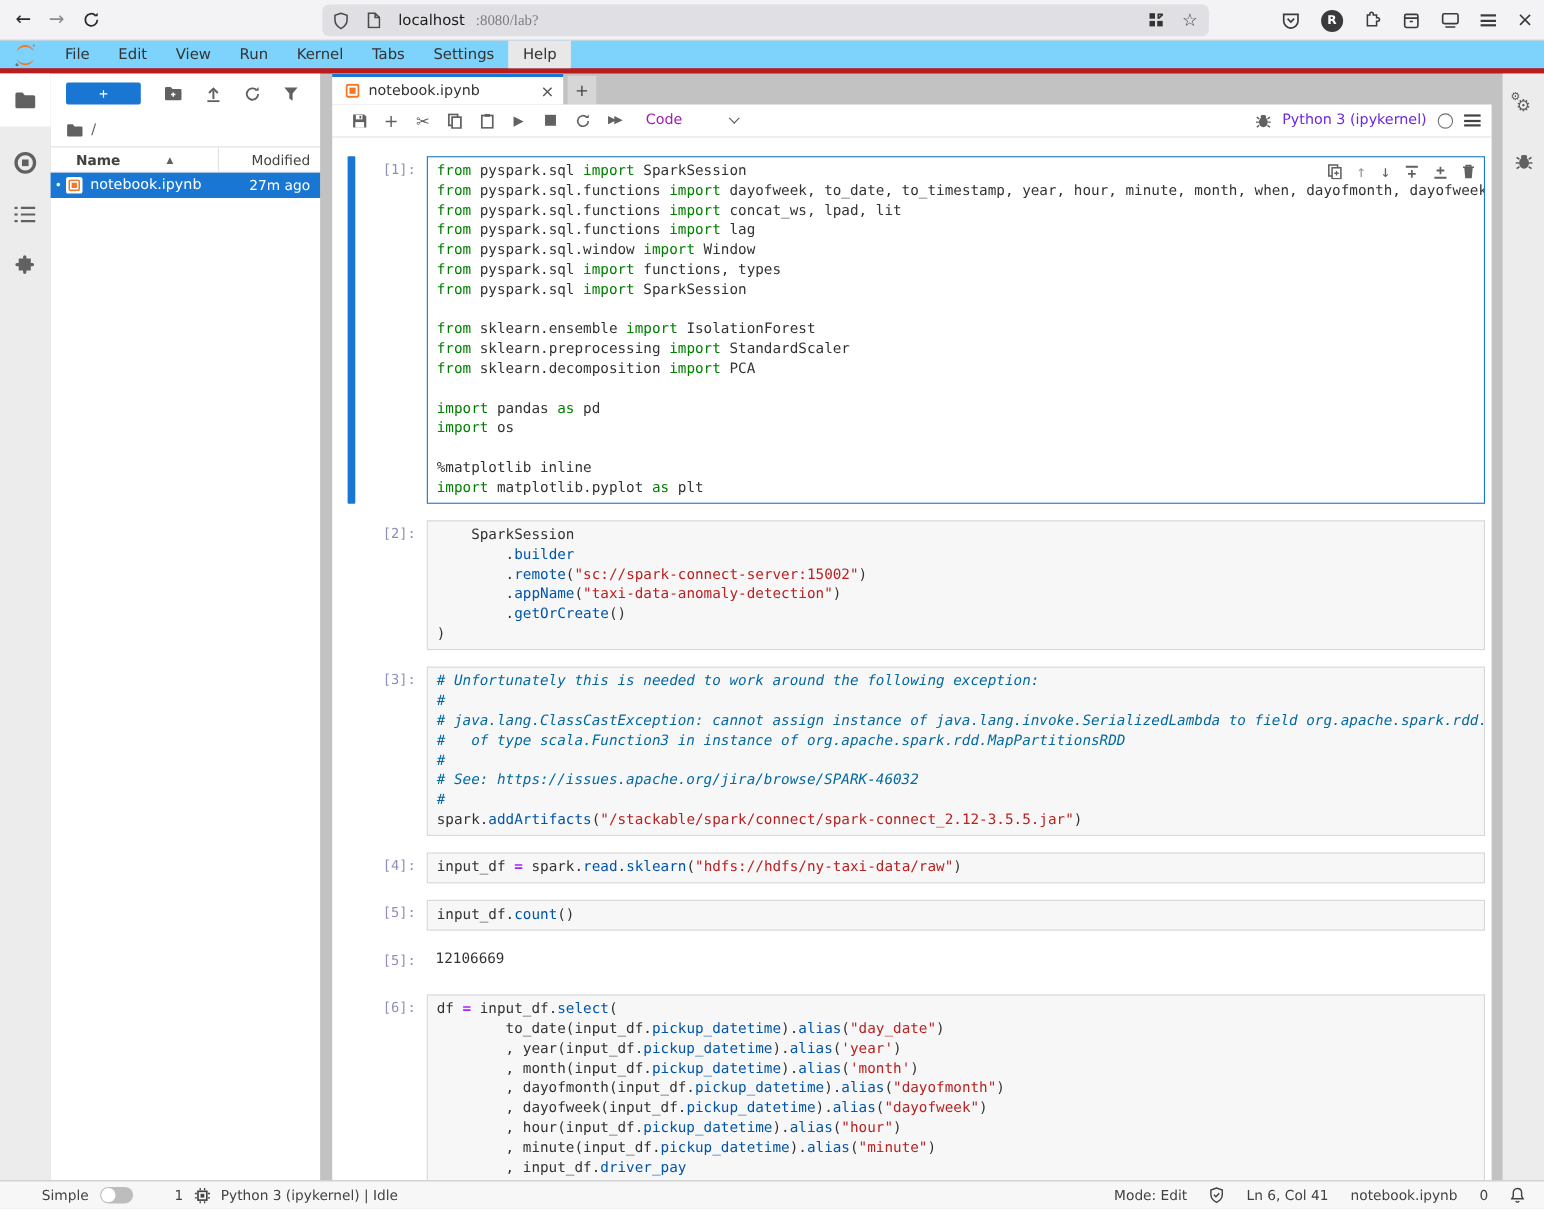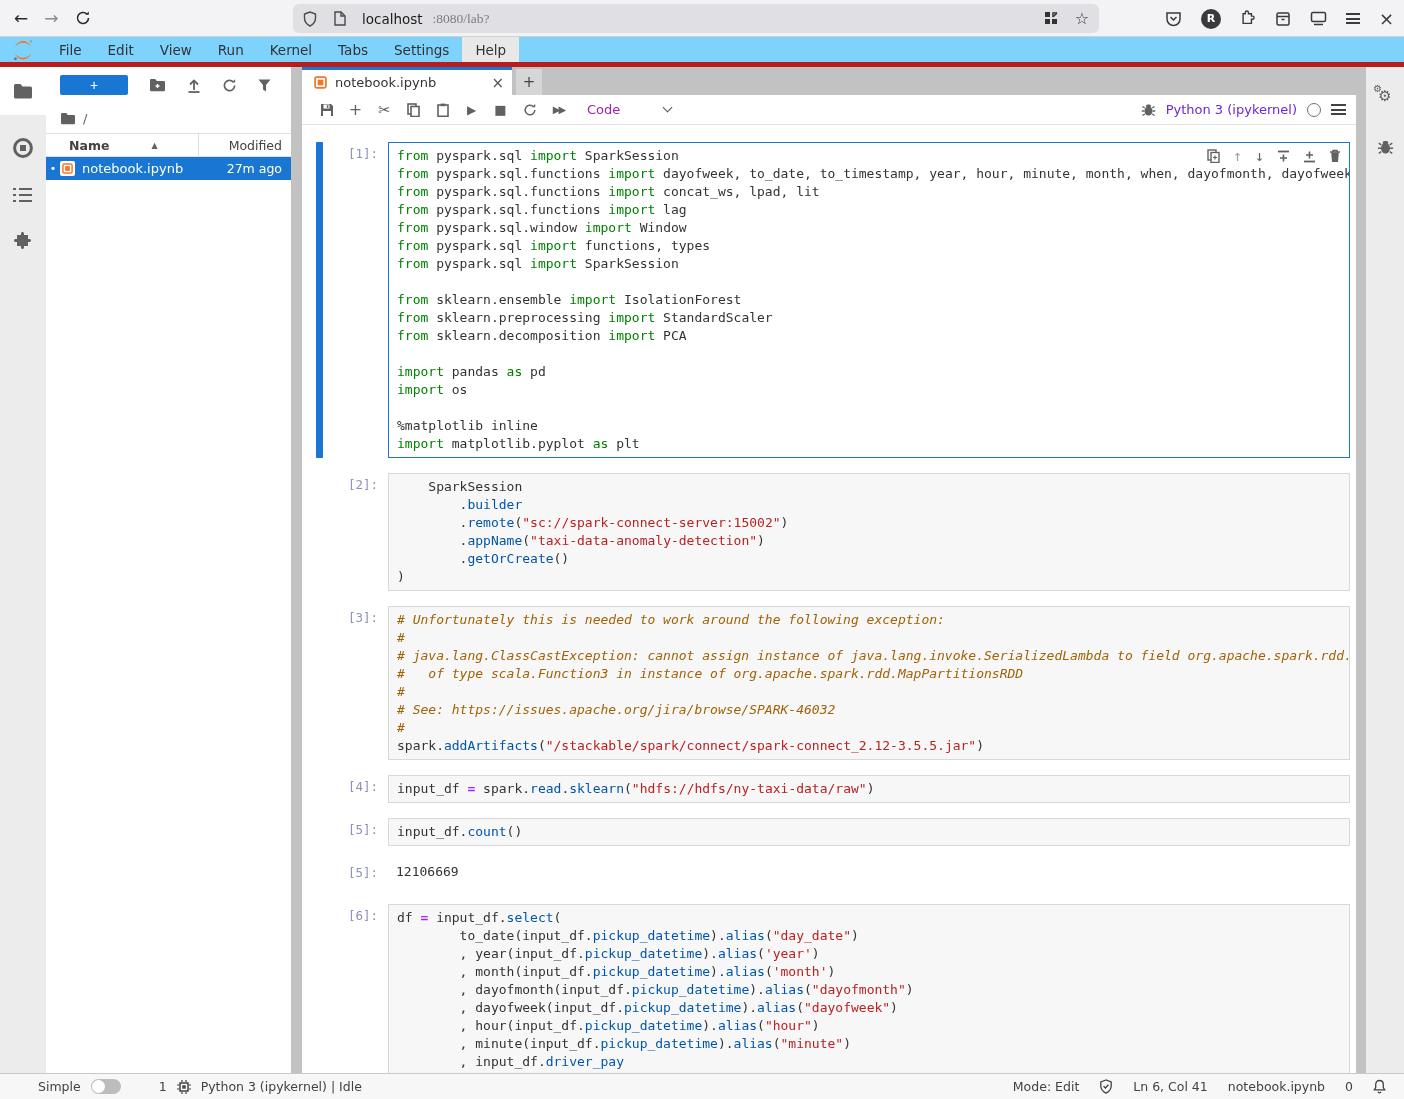--- a/index.html
+++ b/index.html
@@ -86,21 +86,21 @@
   .cell-row .collapser { position:absolute; left:0; top:0; bottom:0; width:7px; background:#1976d2; border-radius:1px; }
   .prompt { width:72px; text-align:right; padding:4px 10px 0 0; font-family:"DejaVu Sans Mono", monospace;
             font-size:12.5px; color:#8f8fbc; flex:none; }
   .editor { flex:1; border:1px solid #d8d8d8; background:#f7f7f7; padding:4px 8px; overflow:hidden;
             font-family:"DejaVu Sans Mono", monospace; font-size:13px; position:relative; }
   .cell-row.active .editor { background:#ffffff; border:1.5px solid #1976d2; }
   .cm-line { height:18px; line-height:18px; white-space:pre; color:#333; }
   .tk-k { color:#008000; font-weight:normal; }
   .tk-o { color:#aa22ff; font-weight:bold; }
   .tk-s { color:#ba2121; }
-  .tk-c { color:#a16207; font-style:italic; }
+  .tk-c { color:#0369a1; font-style:italic; }
   .tk-p { color:#0055aa; }
   .tk-t { color:#333; }
   .cell-row.output-row { margin-bottom:19px; }
   .cell-row.output-row .editor { border:none; background:transparent; padding-top:2px; }
   .cell-toolbar { position:absolute; top:4px; right:8px; display:flex; gap:13px; align-items:center;
                   color:#616161; background:#fff; padding-left:6px; }
   .cell-toolbar span { display:flex; align-items:center; font-size:14px; }
   .cell-toolbar .dim { color:#9e9e9e; }
 
   .right-strip { position:absolute; right:0; top:0; bottom:0; width:38px; background:#ececec;

